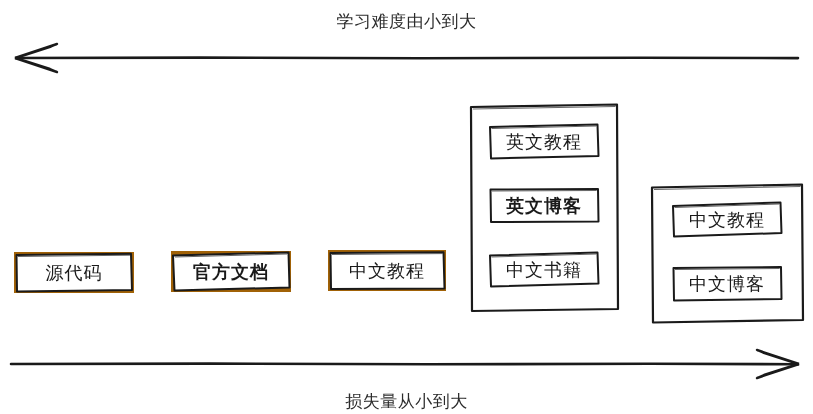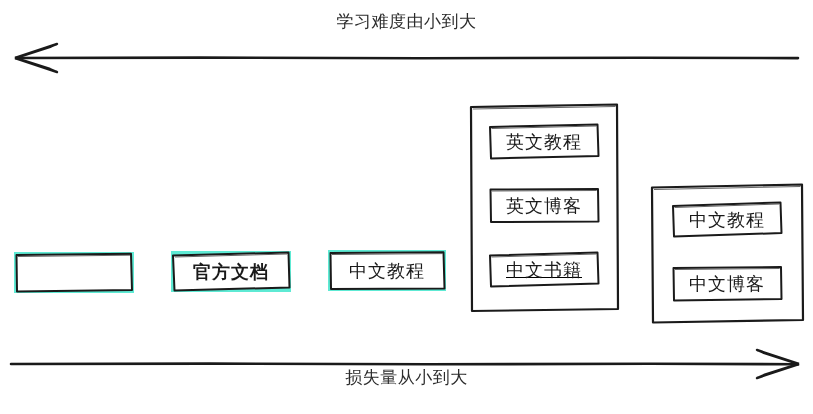--- a/index.html
+++ b/index.html
@@ -26,30 +26,30 @@
     text-align: center;
   }
   #top-label {
     left: 0;
     right: 0;
     top: 10px;
   }
   #bottom-label {
     left: 0;
     right: 0;
-    top: 366px;
+    top: 390px;
   }
   .axis-svg {
     position: absolute;
     left: 0;
     top: 0;
   }
   .node-box {
     position: absolute;
-    background: #5eead4;
+    background: #a16207;
     display: flex;
     align-items: center;
     justify-content: center;
     box-sizing: border-box;
   }
   .node-box .node-label {
     position: relative;
     z-index: 2;
     font-size: 18px;
     color: #1a1a1a;
@@ -91,20 +91,21 @@
     </g>
   </svg>
 
   <div class="axis-label" id="bottom-label">损失量从小到大</div>
 
   <div class="node-box" id="node-source-code" style="left: 14px; top: 252px; width: 120px; height: 41px;">
     <svg class="sketch-border" viewBox="0 0 120 41" preserveAspectRatio="none">
       <path d="M2.5 3 L117 1.8 L118 38 L3 39.5 Z" fill="#ffffff" stroke="#1a1a1a" stroke-width="2" stroke-linejoin="round"></path>
       <path d="M3.5 4.5 L116 3.2" stroke="#666" stroke-width="1" fill="none"></path>
     </svg>
+    <span class="node-label">源代码</span>
   </div>
 
   <div class="node-box" id="node-official-docs" style="left: 171px; top: 251px; width: 120px; height: 41px; font-weight: bold;">
     <svg class="sketch-border" viewBox="0 0 120 41" preserveAspectRatio="none">
       <path d="M2 4.5 L117.5 1.5 L118.5 36.5 L3.5 39.5 Z" fill="#ffffff" stroke="#1a1a1a" stroke-width="2" stroke-linejoin="round"></path>
       <path d="M4 6 L116 3" stroke="#666" stroke-width="1" fill="none"></path>
     </svg>
     <span class="node-label">官方文档</span>
   </div>
 
@@ -123,29 +124,29 @@
     </svg>
 
     <div class="node-box" id="node-english-tutorial" style="left: 20px; top: 20px; width: 112px; height: 37px;">
       <svg class="sketch-border" viewBox="0 0 112 37" preserveAspectRatio="none">
         <path d="M2 4 L109.5 1.5 L110.5 33 L3 35.5 Z" fill="#ffffff" stroke="#1a1a1a" stroke-width="2" stroke-linejoin="round"></path>
         <path d="M3.5 5.5 L108.5 3" stroke="#666" stroke-width="1" fill="none"></path>
       </svg>
       <span class="node-label">英文教程</span>
     </div>
 
-    <div class="node-box" id="node-english-blog" style="left: 20px; top: 84px; width: 112px; height: 37px;">
+    <div class="node-box" id="node-english-blog" style="left: 20px; top: 84px; width: 112px; height: 37px; font-weight: bold;">
       <svg class="sketch-border" viewBox="0 0 112 37" preserveAspectRatio="none">
         <path d="M2.5 2.5 L110 2 L110.5 34.5 L3 35 Z" fill="#ffffff" stroke="#1a1a1a" stroke-width="2" stroke-linejoin="round"></path>
         <path d="M4 4 L108.5 3.5" stroke="#666" stroke-width="1" fill="none"></path>
       </svg>
       <span class="node-label">英文博客</span>
     </div>
 
-    <div class="node-box" id="node-chinese-books" style="left: 20px; top: 148px; width: 112px; height: 37px; text-decoration: underline;">
+    <div class="node-box" id="node-chinese-books" style="left: 20px; top: 148px; width: 112px; height: 37px;">
       <svg class="sketch-border" viewBox="0 0 112 37" preserveAspectRatio="none">
         <path d="M2 4.5 L109.5 1.5 L110.5 32.5 L3 35.5 Z" fill="#ffffff" stroke="#1a1a1a" stroke-width="2" stroke-linejoin="round"></path>
         <path d="M3.5 6 L108.5 3" stroke="#666" stroke-width="1" fill="none"></path>
       </svg>
       <span class="node-label">中文书籍</span>
     </div>
   </div>
 
   <div class="group-box" id="group-chinese-group" style="left: 649px; top: 183px; width: 156px; height: 141px;">
     <svg class="sketch-border" viewBox="0 0 156 141" preserveAspectRatio="none">

